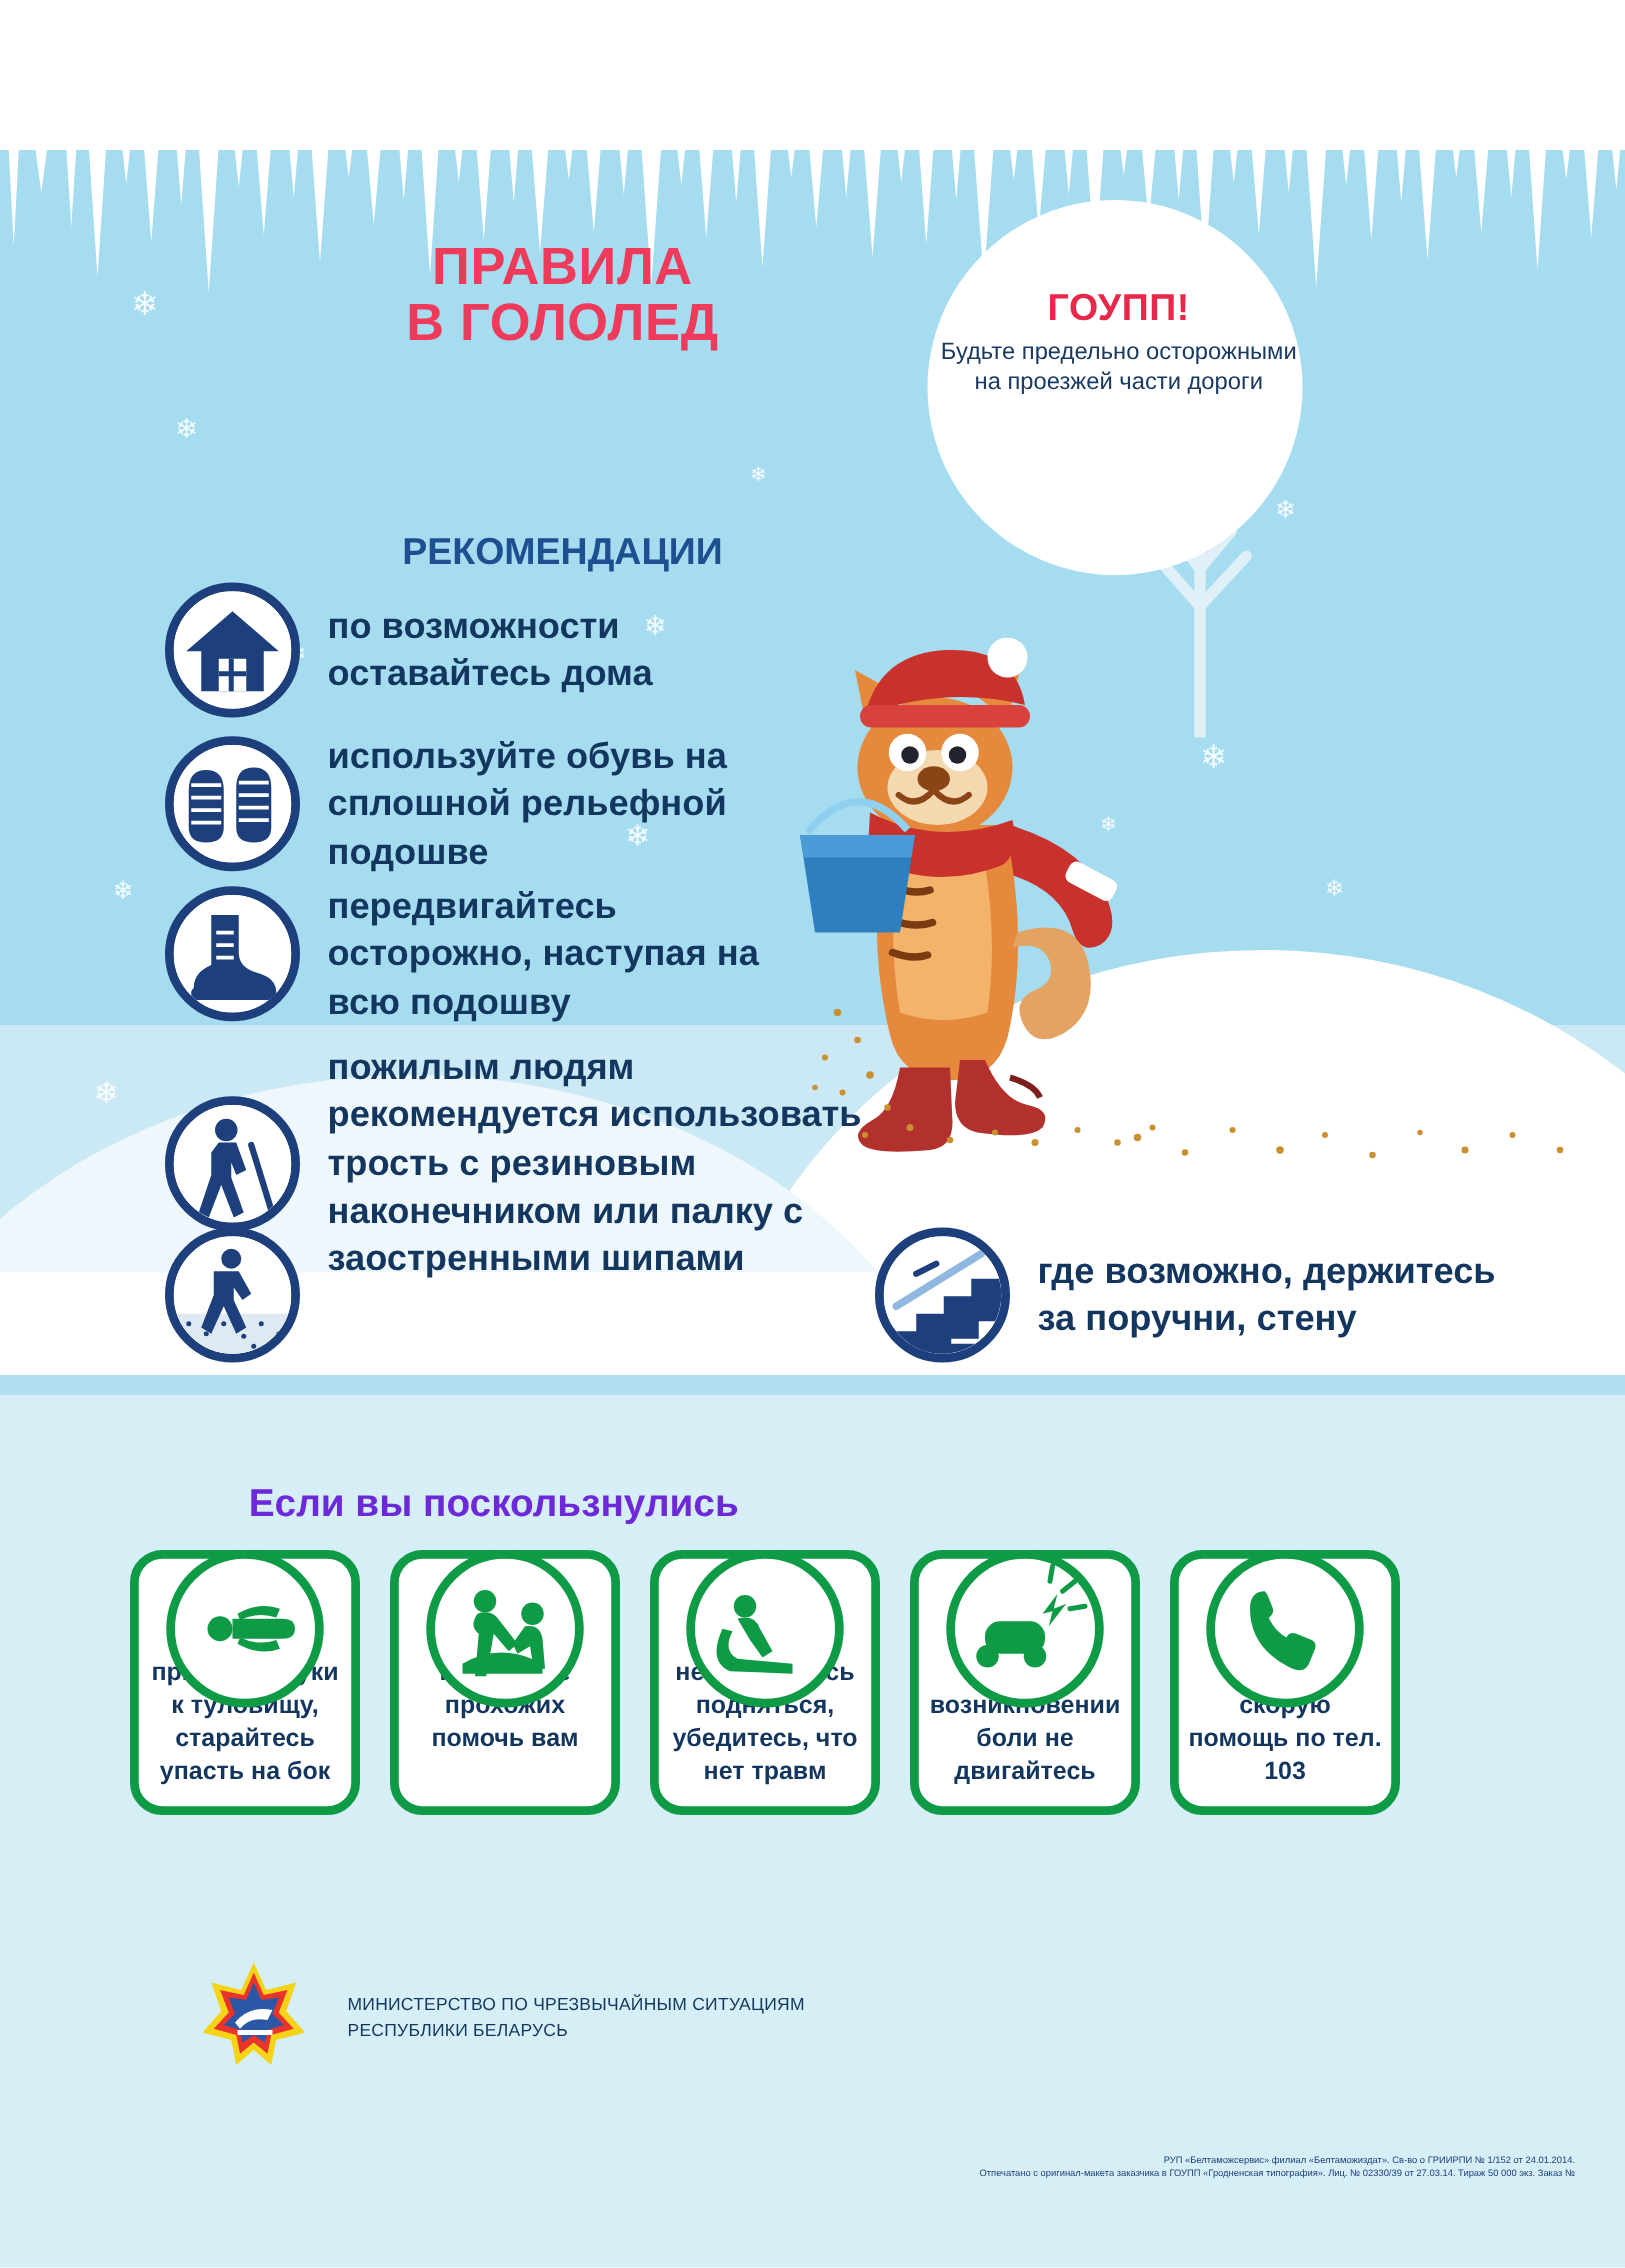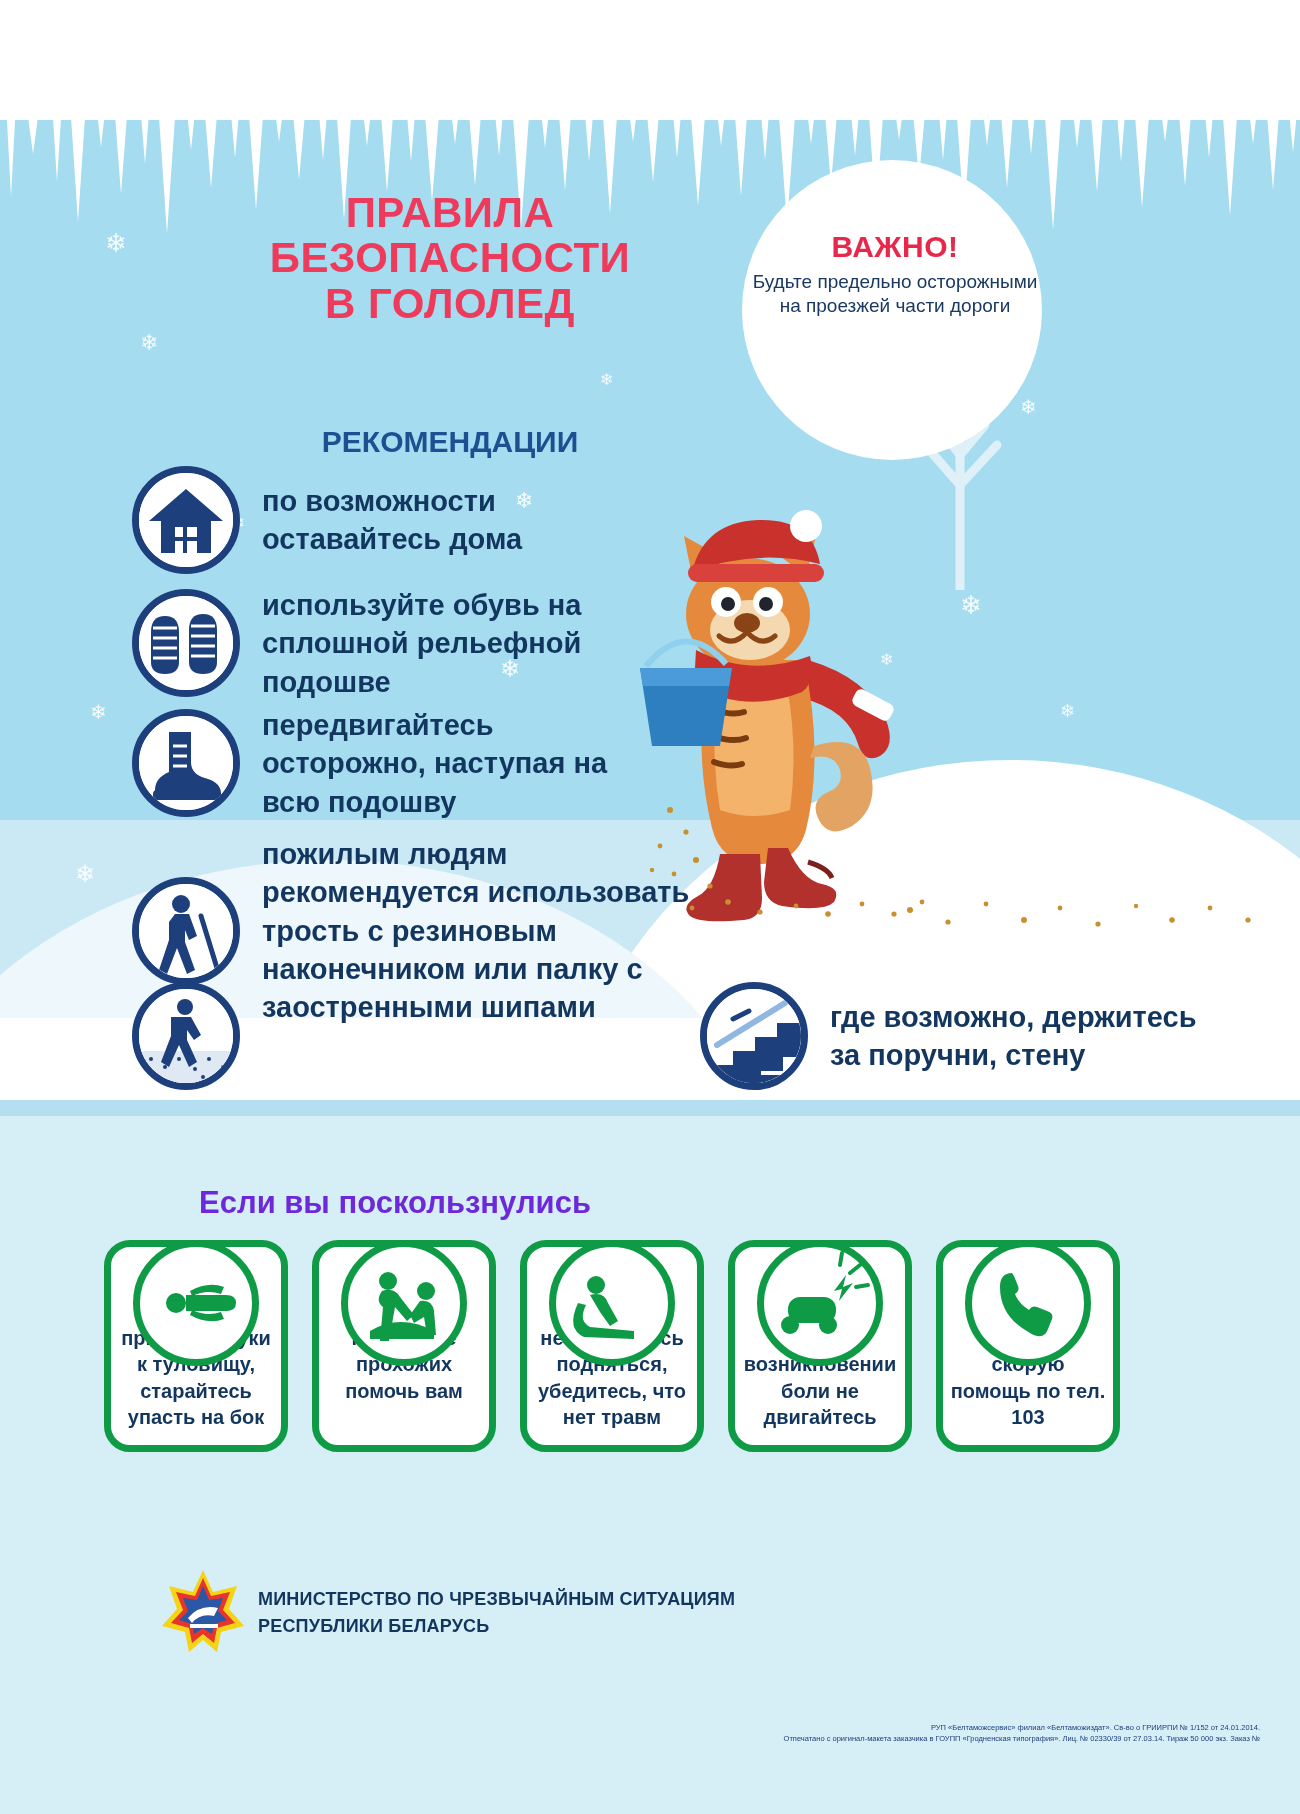--- a/index.html
+++ b/index.html
@@ -51,21 +51,21 @@
       color:#6d28d9;font-size:31px;font-weight:bold;}
   .cards{position:absolute;left:104px;top:1240px;width:1100px;display:flex;gap:24px;}
   .card{width:184px;border:7px solid #0f9a46;border-radius:26px;background:#ffffff;
         box-sizing:border-box;position:relative;padding-top:78px;padding-bottom:14px;}
   .card .bubble{position:absolute;left:50%;transform:translateX(-50%);top:-7px;
         width:126px;height:126px;border-radius:50%;background:#ffffff;border:7px solid #0f9a46;box-sizing:border-box;}
   .card p{margin:0;padding:0 6px;text-align:center;color:#13365f;font-size:20px;line-height:1.32;font-weight:600;}
 
   
   .mchs{position:absolute;left:160px;top:1568px;display:flex;align-items:center;}
-  .mchs-text{margin-left:12px;color:#13365f;font-size:18px;font-weight:bold;line-height:1.5;letter-spacing:.2px;}
+  .mchs-text{margin-left:32px;color:#13365f;font-size:14px;font-weight:normal;line-height:1.5;letter-spacing:.2px;}
   .imprint{position:absolute;left:600px;top:1722px;width:660px;text-align:right;color:#1d3f7c;font-size:7.5px;line-height:1.5;}
 
   .snowflake{position:absolute;color:#ffffff;opacity:.9;}
 </style>
 </head>
 <body>
 
 <div class="poster">
 
   <div class="sky"></div>
@@ -164,27 +164,26 @@
         <path d="M55 85 L20 45"></path>
         <path d="M55 85 L92 45"></path>
         <path d="M55 55 L32 25"></path>
         <path d="M55 55 L80 25"></path>
       </g>
     </svg>
   </div>
 
   <div class="vazhno-bg"></div>
   <div class="vazhno">
-    <h2>ВАЖНО!</h2>
+    <h2>ГОУПП!</h2>
     <p>Будьте предельно осторожными на проезжей части дороги</p>
   </div>
 
   <div class="title">
     <div>ПРАВИЛА</div>
-    <div>БЕЗОПАСНОСТИ</div>
     <div>В ГОЛОЛЕД</div>
   </div>
   <div class="subtitle">РЕКОМЕНДАЦИИ</div>
 
   <div style="position:absolute;left:600px;top:510px;">
     <svg width="340" height="420" viewBox="0 0 340 420">
 
       <path d="M208 150 q60 18 78 60 q10 26 -6 36 q-16 8 -22 -12 q-10 -34 -56 -46 Z" fill="#c8312c"></path>
       <rect x="252" y="186" width="42" height="18" rx="6" fill="#ffffff" transform="rotate(28 273 195)"></rect>
 

